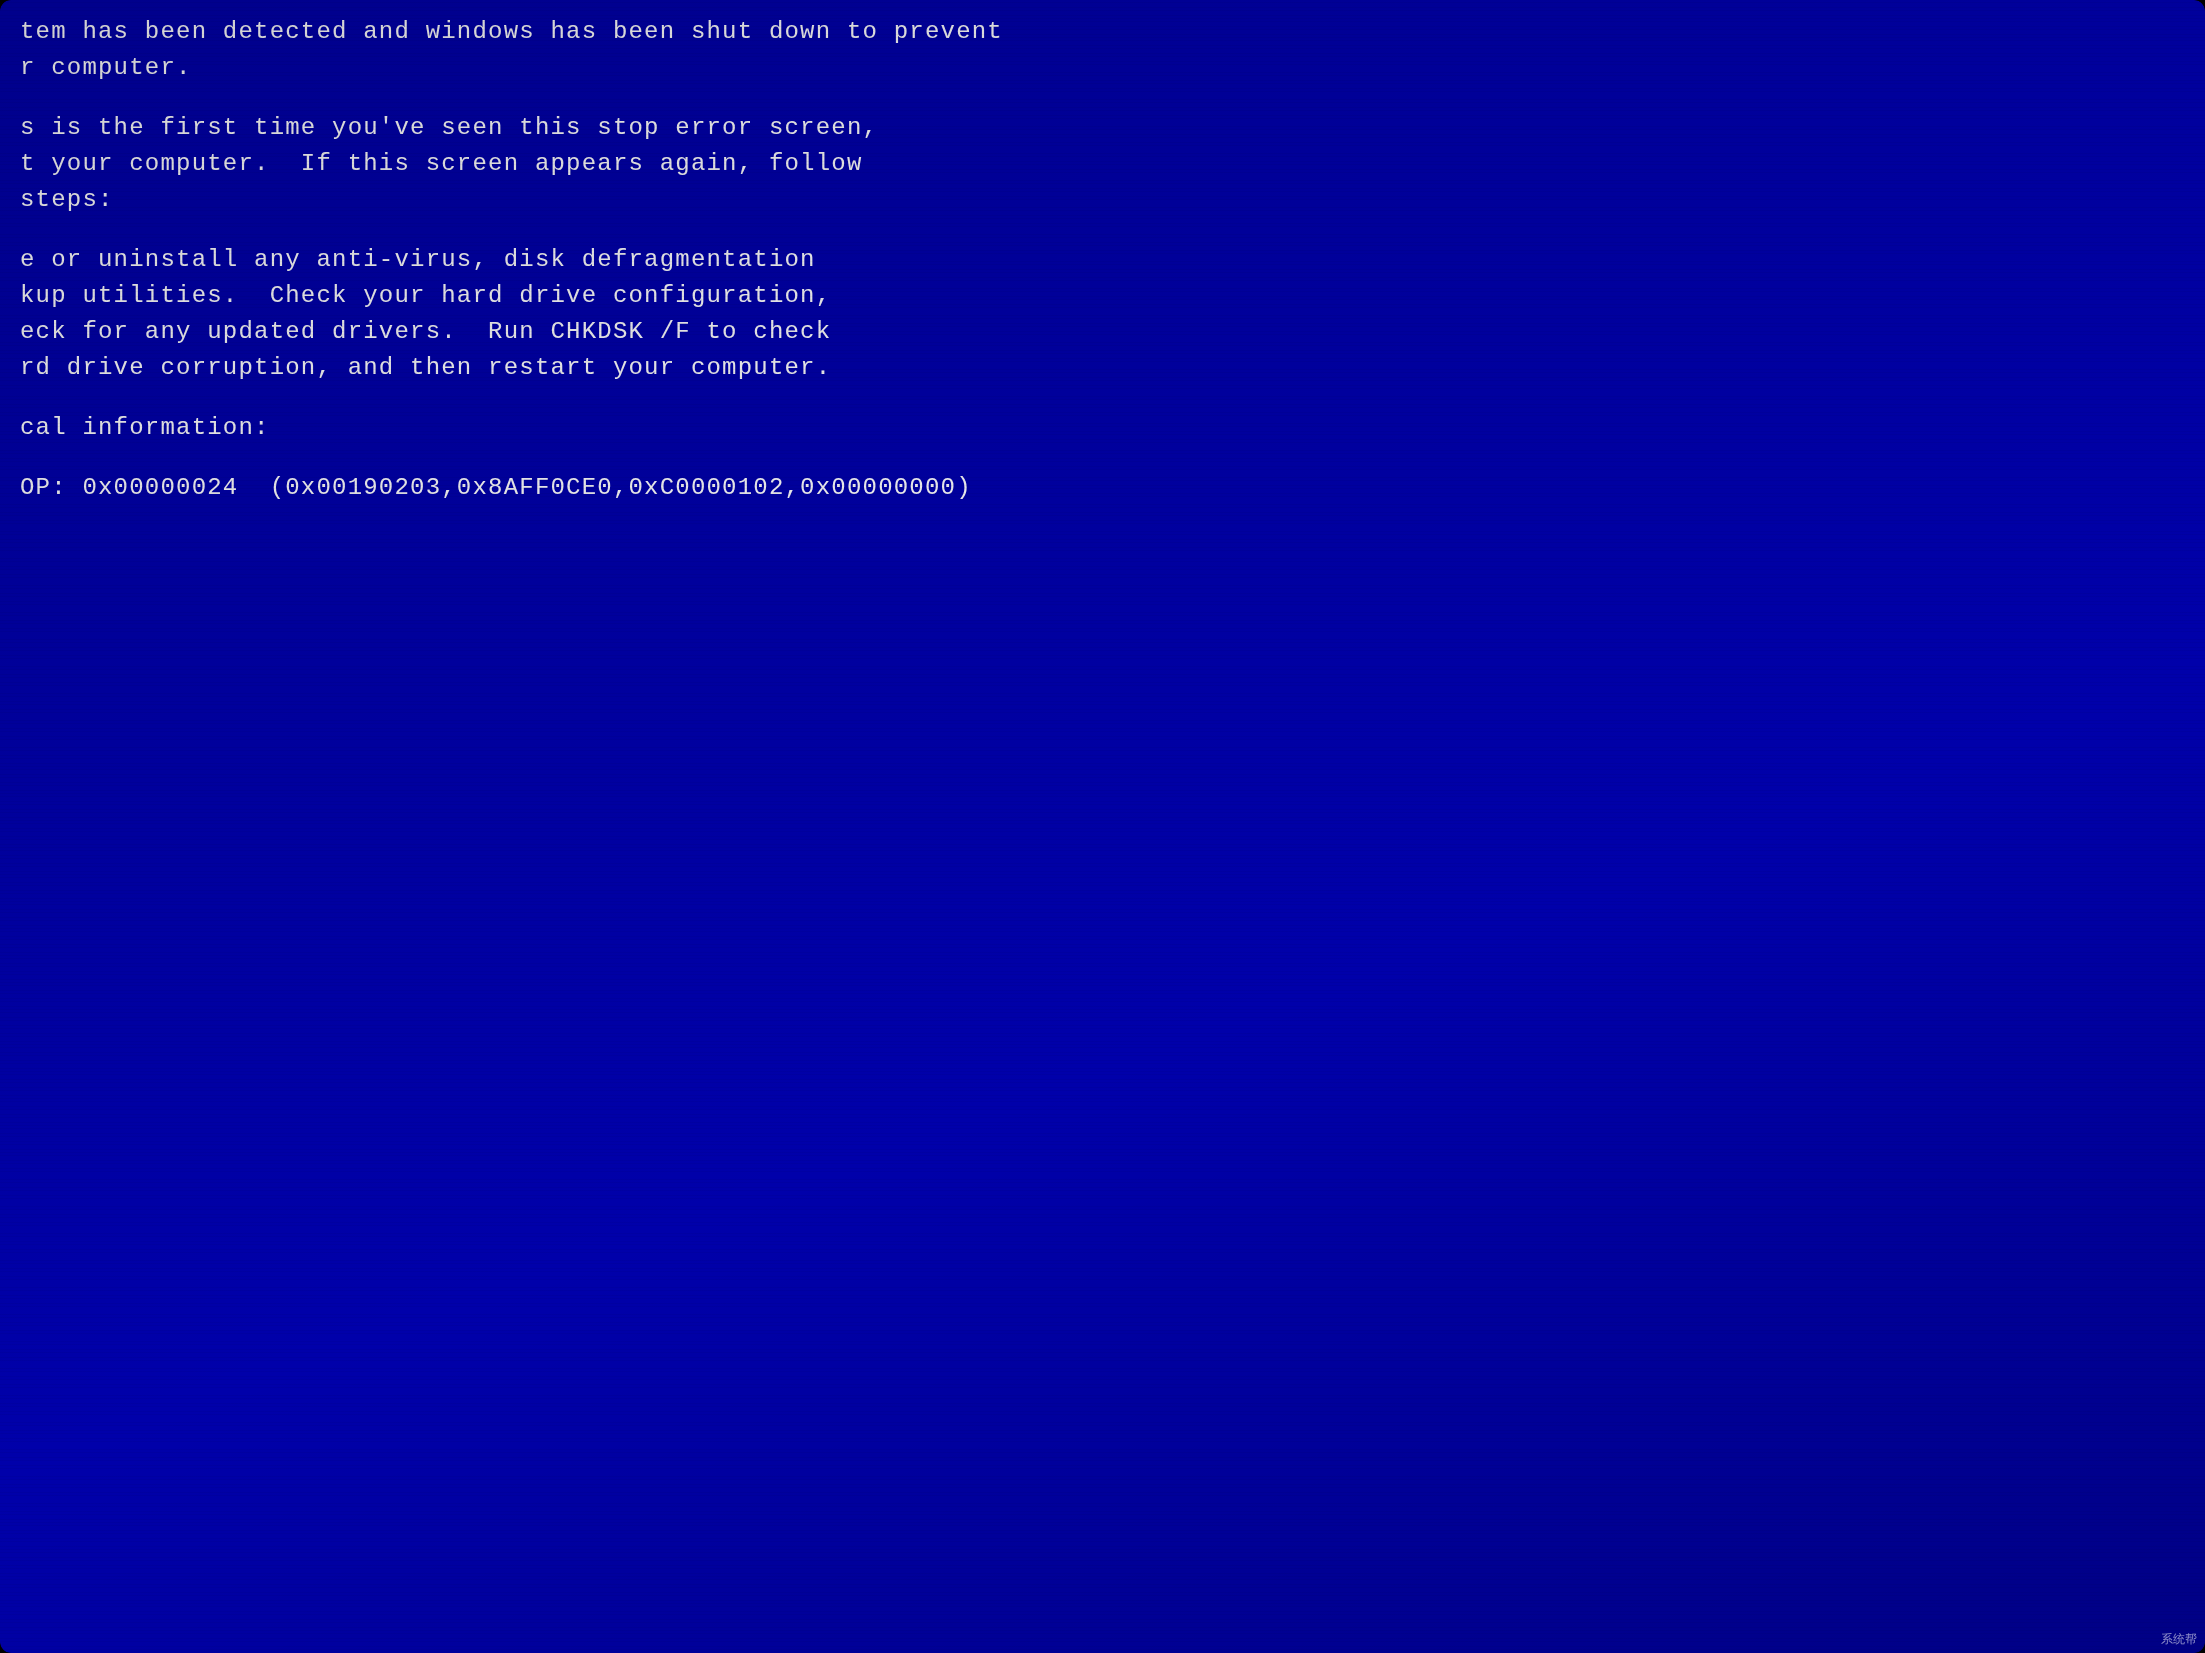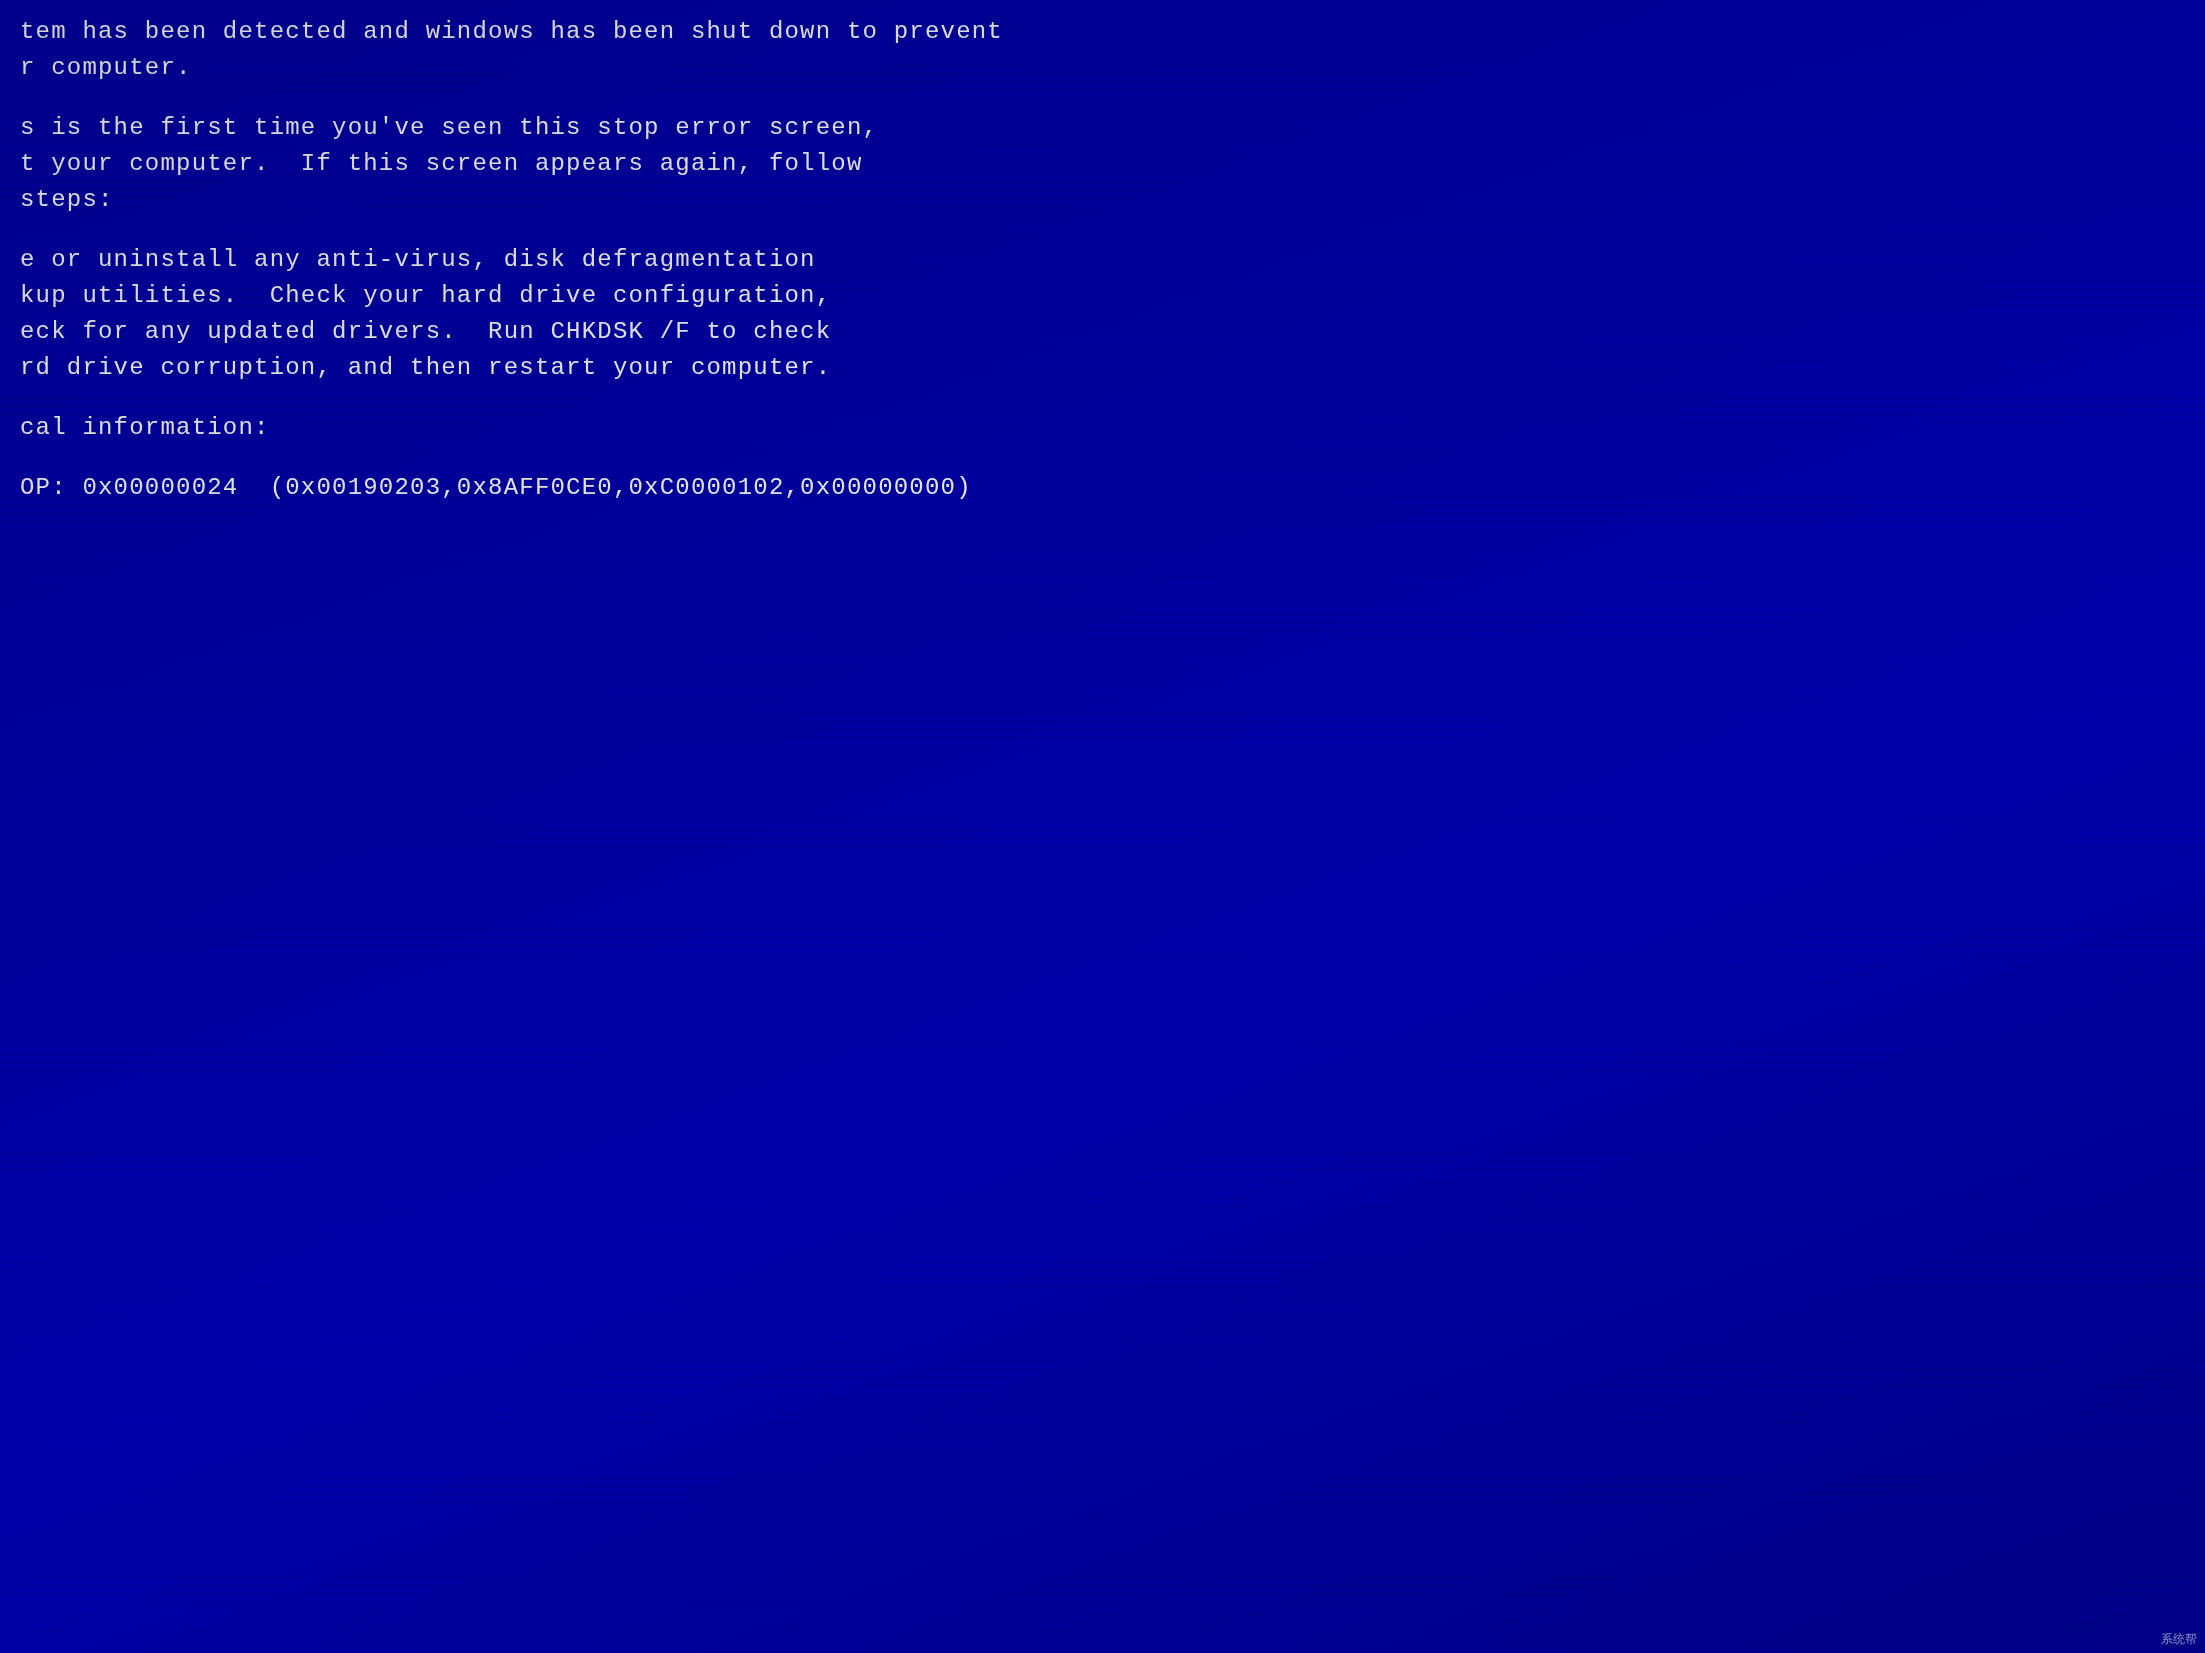--- a/index.html
+++ b/index.html
@@ -1,18 +1,19 @@
 <!DOCTYPE html>
 <html style="font-size:10.8px"><head>
   <meta charset="utf-8">
   <style>
     * {
       margin: 0;
       padding: 0;
       box-sizing: border-box;
+      border-radius: 11px;
     }
 
     body {
       background: #000;
       width: 100vw;
       height: 100vh;
       display: flex;
       align-items: center;
       justify-content: center;
       overflow: hidden;

